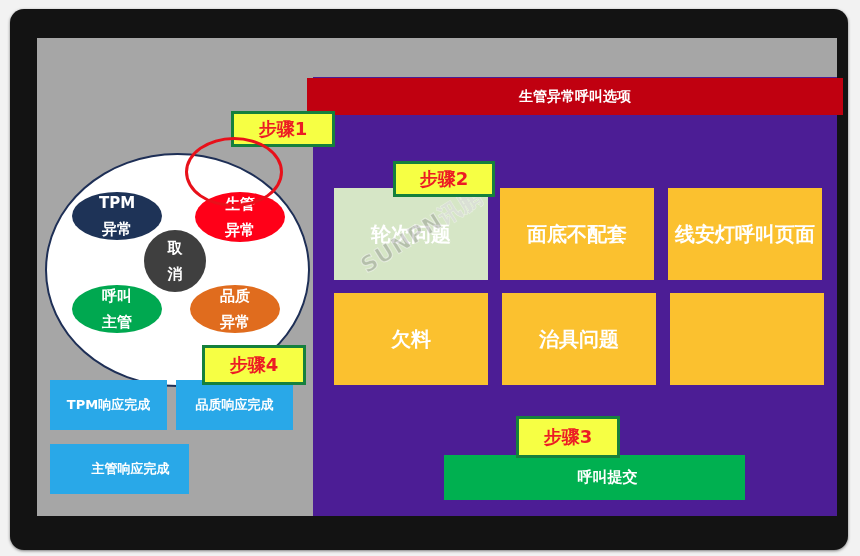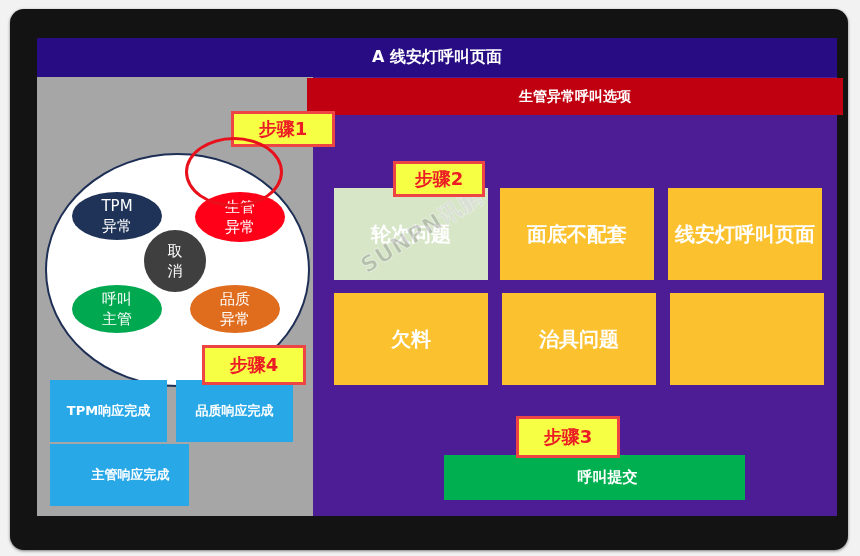--- a/index.html
+++ b/index.html
@@ -4,36 +4,35 @@
 <style>
   html,body{margin:0;padding:0;}
   body{width:860px;height:556px;background:#f2f2f2;position:relative;overflow:hidden;font-family:"DejaVu Sans","Liberation Sans",sans-serif;}
   .bezel{position:absolute;left:10px;top:9px;width:838px;height:541px;background:#131313;border-radius:14px;box-shadow:0 1px 3px rgba(0,0,0,.5);}
   .screen{position:absolute;left:37px;top:38px;width:800px;height:478px;background:#a6a6a6;overflow:hidden;}
   .title-bar{position:absolute;left:0;top:0;width:800px;height:39px;background:#270c84;color:#fff;font-weight:bold;font-size:16px;display:flex;align-items:center;justify-content:center;}
   .left-panel{position:absolute;left:0;top:39px;width:274px;height:439px;background:#a6a6a6;}
   .right-panel{position:absolute;left:276px;top:39px;width:524px;height:439px;background:#4c1d95;}
   .right-header{position:absolute;left:307px;top:78px;width:536px;height:37px;background:#c00010;color:#fff;font-weight:bold;font-size:14px;display:flex;align-items:center;justify-content:center;z-index:3;}
   .circle{position:absolute;left:8px;top:76px;width:265px;height:234px;border-radius:50%;background:#fff;border:2px solid #1e2f56;box-sizing:border-box;}
-  .oval{position:absolute;border-radius:50%;color:#fff;font-weight:normal;font-size:15px;line-height:20px;display:flex;align-items:center;justify-content:center;text-align:center;white-space:pre-line;}
-  .btn-blue{position:absolute;width:117px;height:62px;background:#29a8e8;color:#fff;font-weight:bold;font-size:13px;display:flex;align-items:center;justify-content:center;}
+  .oval{position:absolute;border-radius:50%;color:#fff;font-weight:bold;font-size:15px;line-height:26px;display:flex;align-items:center;justify-content:center;text-align:center;white-space:pre-line;}
+  .btn-blue{position:absolute;width:117px;height:50px;background:#29a8e8;color:#fff;font-weight:bold;font-size:13px;display:flex;align-items:center;justify-content:center;}
   .tile{position:absolute;width:154px;height:92px;background:#fbc12f;color:#fff;font-weight:bold;font-size:20px;display:flex;align-items:center;justify-content:center;text-align:center;line-height:25px;}
   .tile.sel{background:#d6e6c6;}
   .submit{position:absolute;left:444px;top:455px;width:275px;height:45px;background:#00b050;color:#fff;font-weight:bold;font-size:15px;display:flex;align-items:center;justify-content:center;z-index:2;padding-left:26px;}
-  .step{position:absolute;height:36px;background:#f6ff44;border:3px solid #ef4444;box-sizing:border-box;color:#ec1c24;font-size:18px;font-weight:bold;display:flex;align-items:center;justify-content:center;z-index:5;}
+  .step{position:absolute;height:36px;background:#f6ff44;border:3px solid #15803d;box-sizing:border-box;color:#ec1c24;font-size:18px;font-weight:bold;display:flex;align-items:center;justify-content:center;z-index:5;}
   .watermark{position:absolute;left:355px;top:255px;color:rgba(120,120,120,.35);font-weight:bold;font-size:22px;transform:rotate(-32deg);transform-origin:left top;z-index:4;letter-spacing:1px;-webkit-text-stroke:1px rgba(255,255,255,.5);}
   .ring{position:absolute;left:185px;top:137px;width:98px;height:70px;border:3px solid #e8101a;border-radius:50%;box-sizing:border-box;z-index:6;}
 </style>
 </head>
 <body>
 
 <div class="bezel"></div>
 
 <div class="screen">
-  <div class="title-bar">A  线安灯呼叫页面</div>
   <div class="left-panel">
     <div class="circle">
       <div class="oval" style="left:25px;top:37px;width:90px;height:48px;background:#1e3357;">TPM
 异常</div>
       <div class="oval" style="left:148px;top:37px;width:90px;height:50px;background:#ff0018;">生管
 异常</div>
       <div class="oval" style="left:97px;top:75px;width:62px;height:62px;background:#3f3f3f;">取
 消</div>
       <div class="oval" style="left:25px;top:130px;width:90px;height:48px;background:#00a850;">呼叫
 主管</div>
@@ -53,17 +52,17 @@
     <div class="tile" style="left:357px;top:216px;"></div>
   </div>
 </div>
 
 <div class="right-header">生管异常呼叫选项</div>
 <div class="submit">呼叫提交</div>
 
 <div class="ring"></div>
 
 <div class="step" style="left:231px;top:111px;width:104px;">步骤1</div>
-<div class="step" style="left:393px;top:161px;width:92px;">步骤2</div>
+<div class="step" style="left:393px;top:161px;width:102px;">步骤2</div>
 <div class="step" style="left:516px;top:416px;width:104px;height:42px;">步骤3</div>
 <div class="step" style="left:202px;top:345px;width:104px;height:40px;">步骤4</div>
 
 <div class="watermark">SUNPN讯鹏</div>
 
 </body></html>

